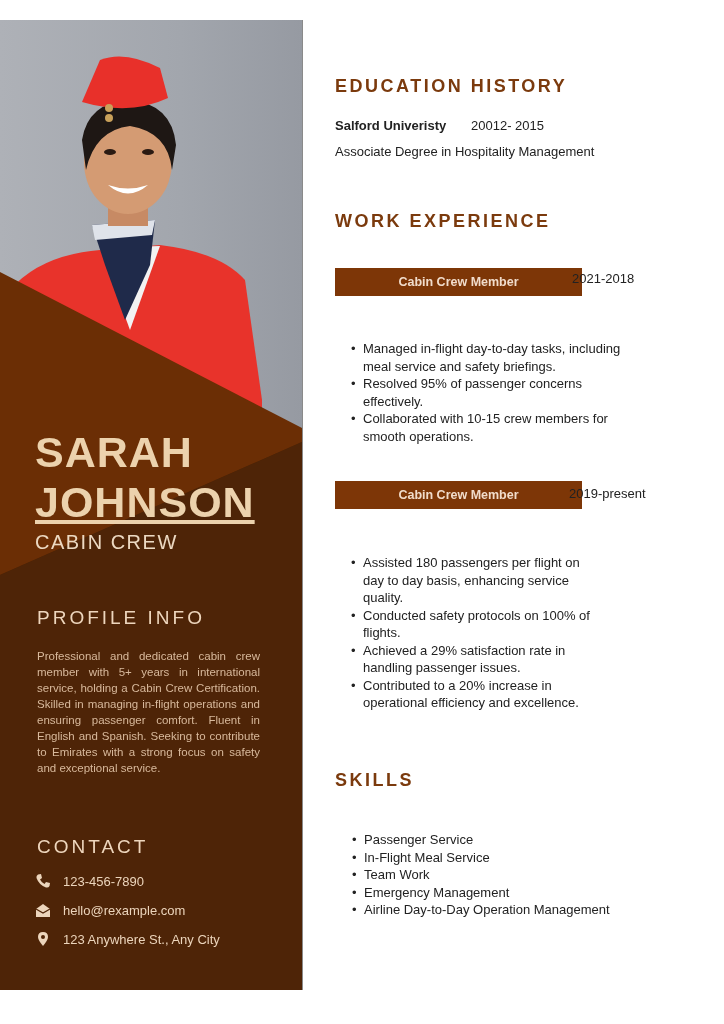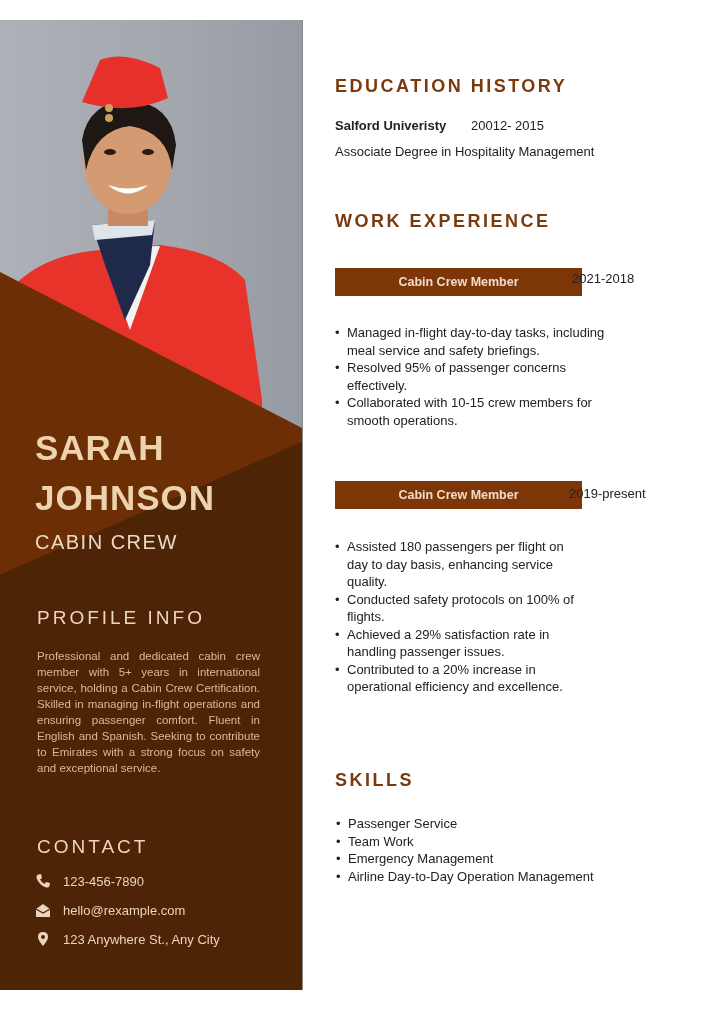--- a/index.html
+++ b/index.html
@@ -1,29 +1,29 @@
 <!DOCTYPE html>
 <html><head>
 <meta charset="utf-8">
 <style>
   html, body { margin:0; padding:0; }
   body { width:724px; height:1024px; background:#ffffff; position:relative; overflow:hidden; font-family:"Liberation Sans", sans-serif; }
   .left { position:absolute; left:0; top:20px; width:302px; height:970px; background:#4e2407; overflow:hidden; border-right:1px solid #8a8a8a; }
   .photo { position:absolute; left:0; top:0; width:302px; height:422px; background:linear-gradient(90deg,#aeb1b7 0%,#a2a6ad 60%,#969aa2 100%); overflow:hidden; }
   .tri-shape { position:absolute; left:0; top:0; }
-  .name { position:absolute; left:35px; color:#ecd2ad; font-weight:bold; font-size:35px; letter-spacing:1px; }
+  .name { position:absolute; left:35px; color:#ecd2ad; font-weight:bold; font-size:43px; letter-spacing:1px; }
   .role { position:absolute; left:35px; top:511px; color:#ecd9c2; font-size:20px; letter-spacing:1.5px; }
   .left-h { position:absolute; left:37px; color:#eed6bd; font-size:19px; letter-spacing:3px; }
   .profile { position:absolute; left:37px; top:628px; width:223px; color:#d8b99c; font-size:11.5px; line-height:16px; text-align:justify; }
   .contact-row { position:absolute; left:35px; display:flex; align-items:center; color:#ecd5bc; font-size:13px; }
   .contact-row svg { width:16px; height:16px; margin-right:12px; }
   .right-h { position:absolute; left:335px; color:#7b3a0d; font-weight:bold; font-size:18px; letter-spacing:2.5px; }
   .txt { position:absolute; color:#222; font-size:13px; }
   .jobbox { position:absolute; left:335px; width:247px; height:28px; background:#7d3607; color:#f1dccb; font-weight:bold; font-size:12.5px; display:flex; align-items:center; justify-content:center; }
-  ul.b { position:absolute; margin:0; padding-left:12px; color:#222; font-size:13px; line-height:17.5px; list-style:none; }
+  ul.b { position:absolute; margin:16px; padding-left:12px; color:#222; font-size:13px; line-height:17.5px; list-style:none; }
   ul.b li { position:relative; padding-left:10px; }
   ul.b li::before { content:"•"; position:absolute; left:-2px; top:0; }
 </style>
 </head>
 <body>
 
 <div class="left">
   <div class="photo">
     <svg width="302" height="422" viewBox="0 0 302 422">
 
@@ -49,21 +49,21 @@
       <path d="M108 165 Q128 182 148 165 Q128 172 108 165 Z" fill="#fff"></path>
     </svg>
   </div>
 
   <svg class="tri-shape" width="302" height="970" viewBox="0 0 302 970">
     <polygon points="0,252 302,408 302,422 0,555" fill="#6b2e05"></polygon>
     <polygon points="0,555 302,422 302,970 0,970" fill="#4e2407"></polygon>
   </svg>
 
   <div class="name" style="top:408px;">SARAH</div>
-  <div class="name" style="top:458px;">JOHNSON</div>
+  <div class="name" style="top:458px;text-decoration:underline;">JOHNSON</div>
   <div class="role" style="top:511px;">CABIN CREW</div>
 
   <div class="left-h" style="top:587px;">PROFILE INFO</div>
   <div class="profile">Professional and dedicated cabin crew member with 5+ years in international service, holding a Cabin Crew Certification. Skilled in managing in-flight operations and ensuring passenger comfort. Fluent in English and Spanish. Seeking to contribute to Emirates with a strong focus on safety and exceptional service.</div>
 
   <div class="left-h" style="top:816px;">CONTACT</div>
 
   <div class="contact-row" style="top:853px;">
     <svg viewBox="0 0 16 16">
         <path d="M3 1.5 L6 1 L7 5 L5 6.5 Q6.5 9.5 9.5 11 L11 9 L15 10 L14.5 13 Q13.5 15 11 14.5 Q4 12 1.5 5 Q1 2.5 3 1.5 Z" fill="#ecd5bc"></path>
@@ -106,16 +106,17 @@
 <ul class="b" style="left:325px; top:538px; width:240px;">
   <li>Assisted 180 passengers per flight on day to day basis, enhancing service quality.</li>
   <li>Conducted safety protocols on 100% of flights.</li>
   <li>Achieved a 29% satisfaction rate in handling passenger issues.</li>
   <li>Contributed to a 20% increase in operational efficiency and excellence.</li>
 </ul>
 
 <div class="right-h" style="top:770px;">SKILLS</div>
 <ul class="b" style="left:326px; top:815px; width:360px;">
   <li>Passenger Service</li>
+  <li>In-Flight Meal Service</li>
   <li>Team Work</li>
   <li>Emergency Management</li>
   <li>Airline Day-to-Day Operation Management</li>
 </ul>
 
 </body></html>

